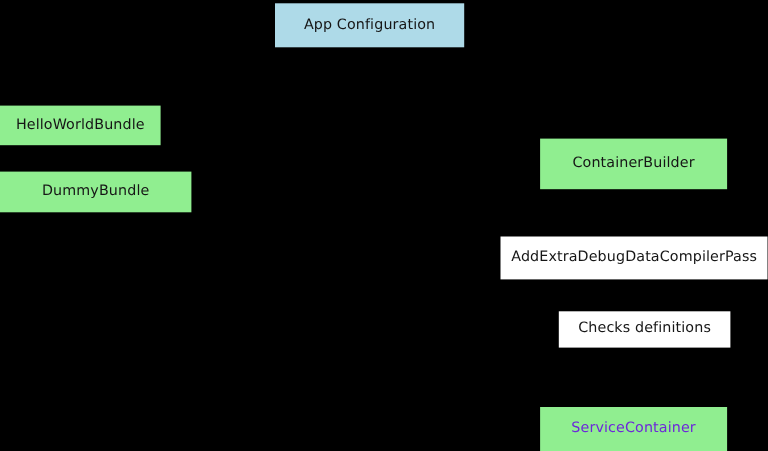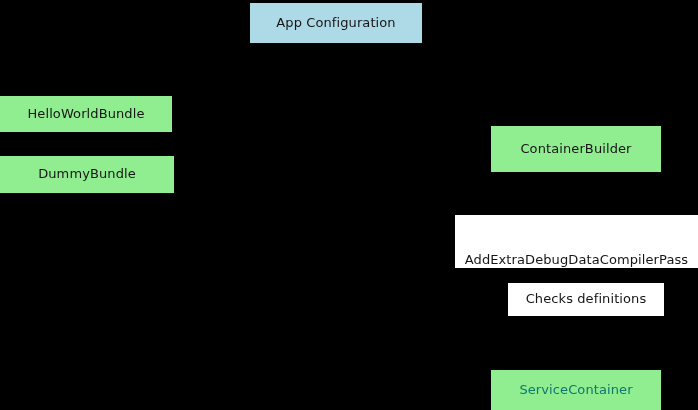--- a/index.html
+++ b/index.html
@@ -36,37 +36,37 @@
 </style>
 </head>
 <body>
 
 <div id="canvas" style="width: 698px; height: 410px; background: rgb(0, 0, 0);">
 
   <div class="node fill-blue" style="left: 250px; top: 3px; width: 172px; height: 40px; background: rgb(174, 218, 232); color: rgb(22, 22, 22); justify-content: center;">
     <span>App Configuration</span>
   </div>
 
-  <div class="node fill-green" style="left: 0px; top: 96px; width: 172px; height: 36px; background: rgb(144, 238, 144); color: rgb(22, 22, 22);">
+  <div class="node fill-green" style="left: 0px; top: 96px; width: 146px; height: 36px; background: rgb(144, 238, 144); color: rgb(22, 22, 22);">
     <span>HelloWorldBundle</span>
   </div>
 
   <div class="node fill-green" style="left: 0px; top: 156px; width: 174px; height: 37px; background: rgb(144, 238, 144); color: rgb(22, 22, 22); align-items: center;">
     <span>DummyBundle</span>
   </div>
 
   <div class="node fill-green" style="left: 491px; top: 126px; width: 170px; height: 46px; background: rgb(144, 238, 144); color: rgb(22, 22, 22);">
     <span>ContainerBuilder</span>
   </div>
 
-  <div class="node fill-white" style="left: 455px; top: 215px; width: 243px; height: 53px; background: rgb(255, 255, 255); color: rgb(22, 22, 22); align-items: flex-end;">
+  <div class="node fill-white" style="left: 455px; top: 215px; width: 243px; height: 39px; background: rgb(255, 255, 255); color: rgb(22, 22, 22);">
     <span>AddExtraDebugDataCompilerPass</span>
   </div>
 
   <div class="node fill-white" style="left: 508px; top: 283px; width: 156px; height: 33px; background: rgb(255, 255, 255); color: rgb(22, 22, 22);">
     <span>Checks definitions</span>
   </div>
 
-  <div class="node fill-green" style="left: 491px; top: 370px; width: 170px; height: 40px; background: rgb(144, 238, 144); color: #0f766e; justify-content: center;">
+  <div class="node fill-green" style="left: 491px; top: 370px; width: 170px; height: 40px; background: rgb(144, 238, 144); color: #6d28d9; justify-content: center;">
     <span>ServiceContainer</span>
   </div>
 
 </div>
 
 </body></html>

